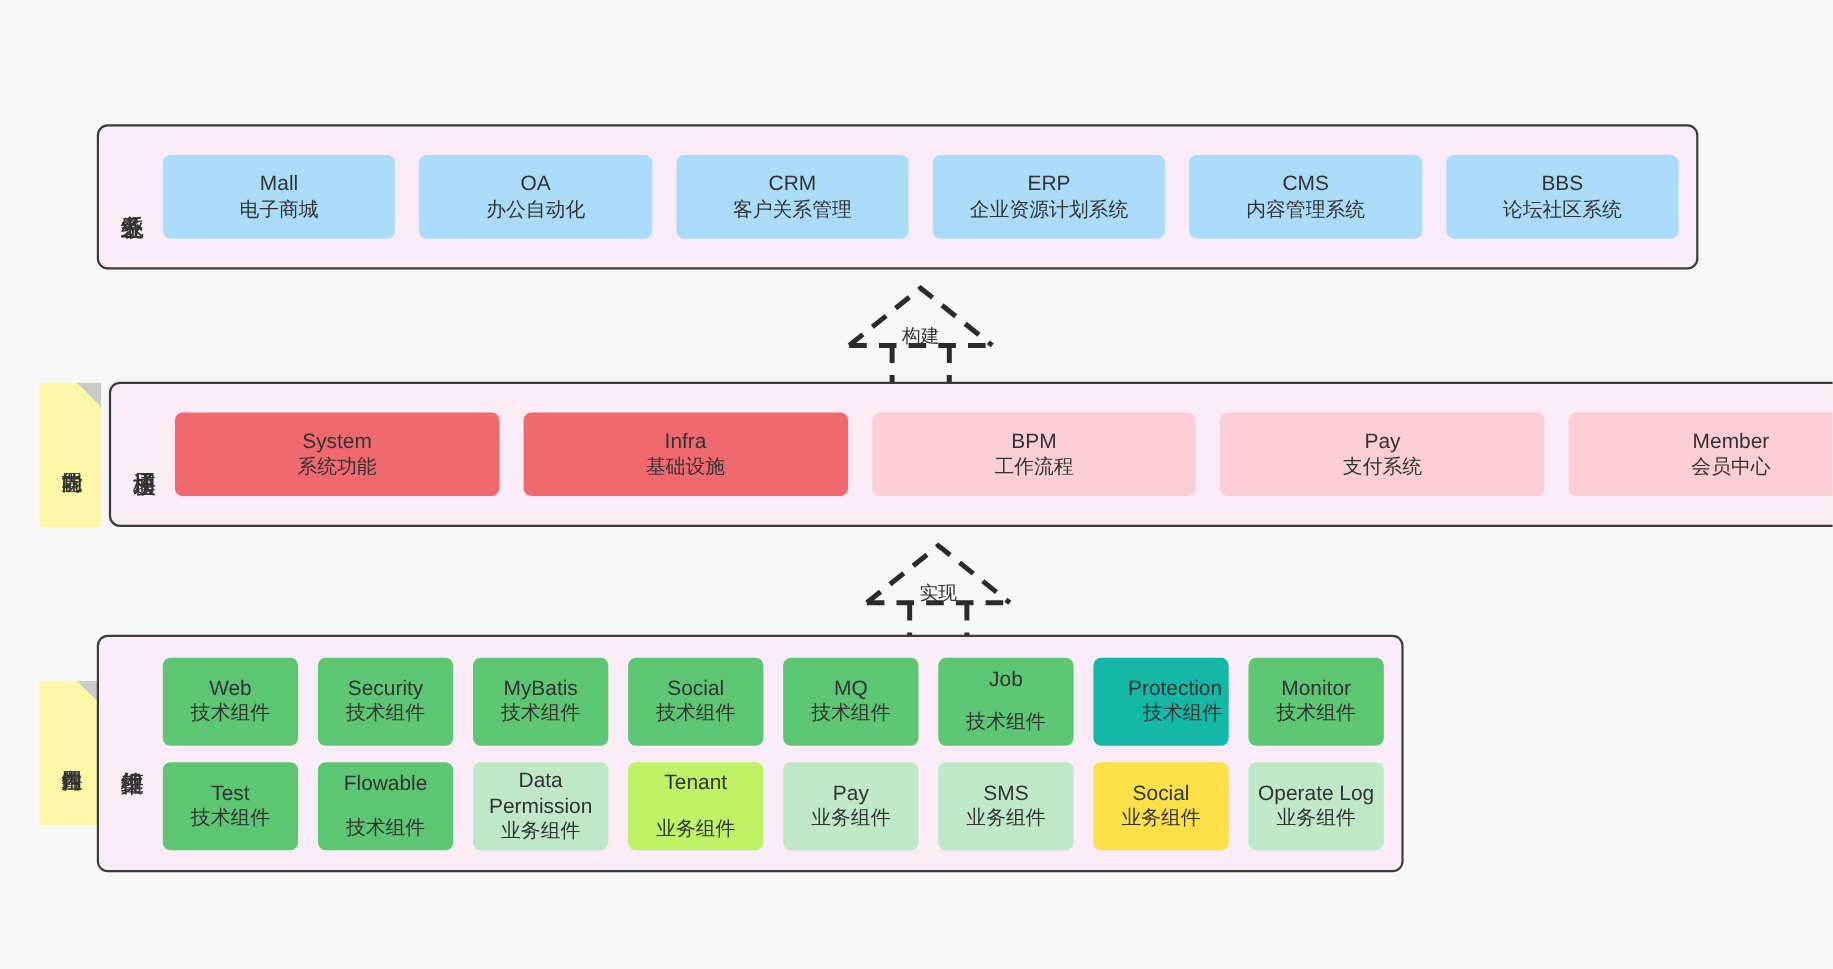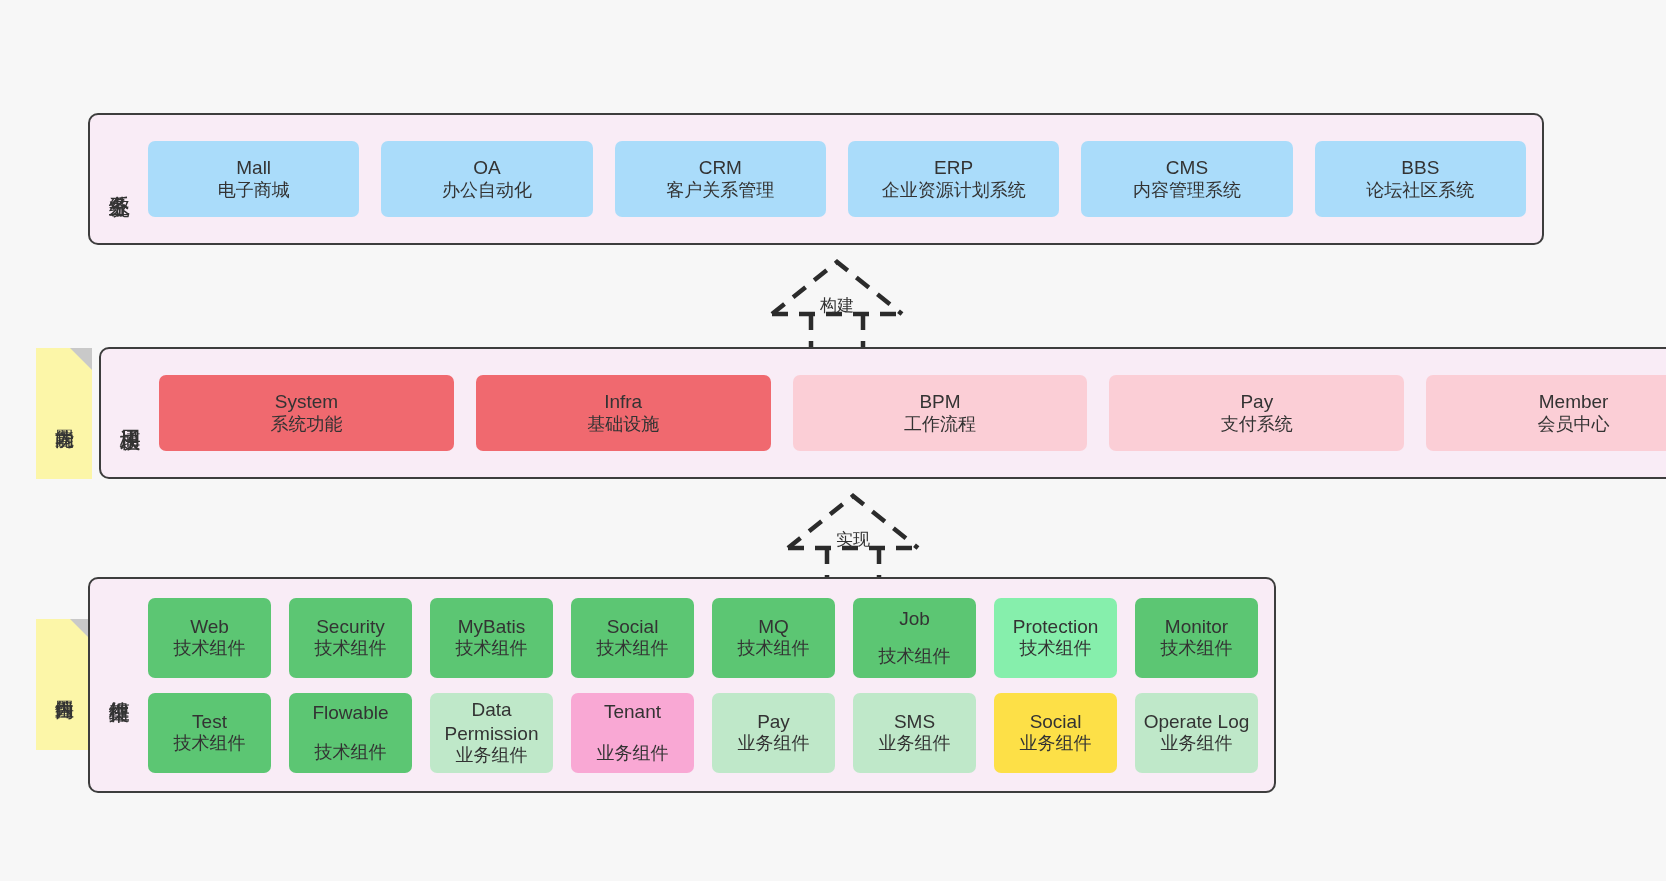--- a/index.html
+++ b/index.html
@@ -265,21 +265,21 @@
           <span class="t-cn">技术组件</span>
         </div>
         <div class="card" style="background: rgb(92, 198, 115);">
           <span class="t-en">MQ</span>
           <span class="t-cn">技术组件</span>
         </div>
         <div class="card" style="background: rgb(92, 198, 115); gap: 15px;">
           <span class="t-en">Job</span>
           <span class="t-cn">技术组件</span>
         </div>
-        <div class="card" style="background: #86efac;">
+        <div class="card" style="background: #14b8a6; align-items: flex-end;">
           <span class="t-en">Protection</span>
           <span class="t-cn">技术组件</span>
         </div>
         <div class="card" style="background: rgb(92, 198, 115);">
           <span class="t-en">Monitor</span>
           <span class="t-cn">技术组件</span>
         </div>
       </div>
 
       <div class="row">
@@ -288,21 +288,21 @@
           <span class="t-cn">技术组件</span>
         </div>
         <div class="card" style="background: rgb(92, 198, 115); gap: 18px;">
           <span class="t-en">Flowable</span>
           <span class="t-cn">技术组件</span>
         </div>
         <div class="card" style="background: rgb(191, 232, 201);">
           <span class="t-en">Data Permission</span>
           <span class="t-cn">业务组件</span>
         </div>
-        <div class="card" style="background: #f9a8d4; gap: 20px;">
+        <div class="card" style="background: #bef264; gap: 20px;">
           <span class="t-en">Tenant</span>
           <span class="t-cn">业务组件</span>
         </div>
         <div class="card" style="background: rgb(191, 232, 201);">
           <span class="t-en">Pay</span>
           <span class="t-cn">业务组件</span>
         </div>
         <div class="card" style="background: rgb(191, 232, 201);">
           <span class="t-en">SMS</span>
           <span class="t-cn">业务组件</span>

